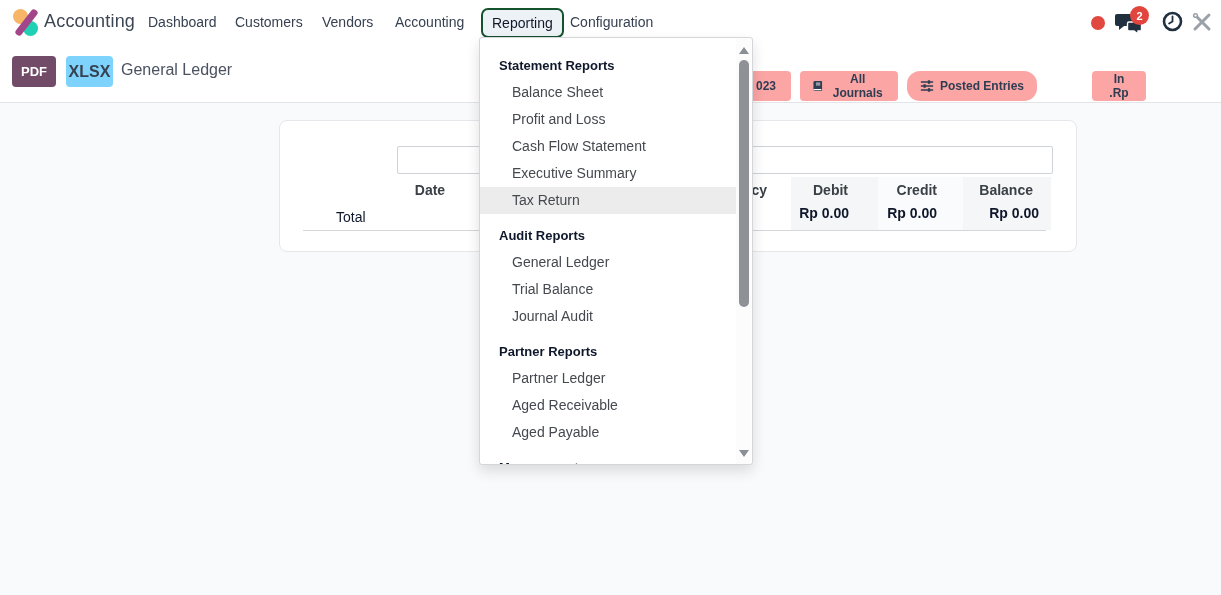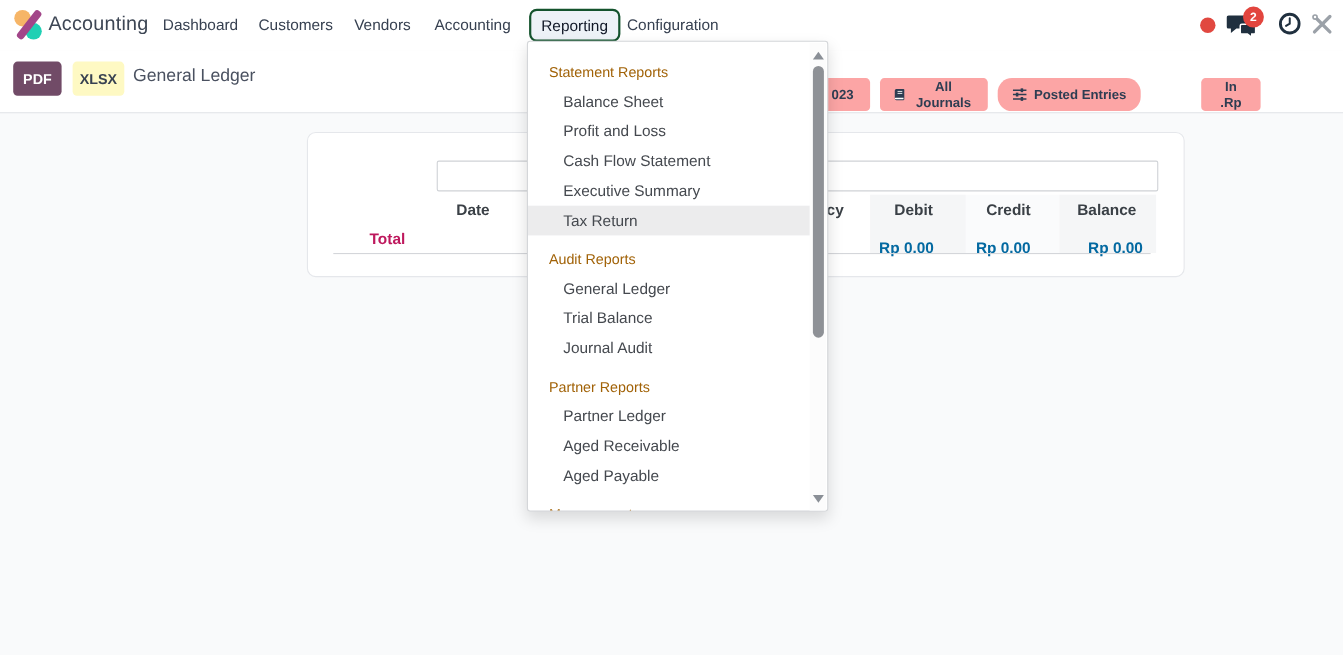--- a/index.html
+++ b/index.html
@@ -22,21 +22,21 @@
   .red-dot { left:1091px; top:16px; width:14px; height:14px; border-radius:50%; background:#e14840; }
   .chat-wrap { left:1115px; top:10px; width:34px; height:26px; }
   .badge { position:absolute; left:15px; top:-4px; min-width:19px; height:19px; border-radius:10px; background:#e2453e; color:#fff; font-size:11px; font-weight:700; display:flex; align-items:center; justify-content:center; z-index:2; }
   .clock-wrap { left:1162px; top:11px; width:21px; height:21px; }
   .tools-wrap { left:1192px; top:12px; width:20px; height:20px; }
 
   
   .control-panel { position:absolute; left:0; top:46px; width:1221px; height:57px; background:#ffffff; border-bottom:1px solid #e2e4e8; z-index:4; }
   .btn { display:inline-flex; align-items:center; justify-content:center; border:none; border-radius:4px; font-family:"Liberation Sans",sans-serif; cursor:pointer; }
   .btn-pdf { position:absolute; left:12px; top:10px; width:44px; height:31px; background:#714B67; color:#fff; font-weight:700; font-size:13px; }
-  .btn-xlsx { position:absolute; left:66px; top:10px; width:47px; height:31px; background:#fef9c3; color:#374151; font-weight:700; font-size:13px; }
+  .btn-xlsx { position:absolute; left:66px; top:10px; width:47px; height:31px; background:#7dd3fc; color:#374151; font-weight:700; font-size:16px; }
   .page-title { position:absolute; left:121px; top:15px; font-size:16px; font-weight:400; color:#4a5160; }
   .filter-btn { position:absolute; top:25px; height:30px; background:#fca5a5; color:#2e3d52; font-weight:600; font-size:12px; gap:6px; padding:0 12px; }
   .filter-date { left:741px; width:50px; z-index:1; }
   .filter-journals { left:800px; width:98px; }
   .filter-posted { left:907px; width:130px;border-radius:13px; }
   .filter-currency { left:1046px; width:54px;margin-left:46px; }
 
   
   .card { position:absolute; left:279px; top:120px; width:798px; height:132px; background:#ffffff; border:1px solid #e5e7eb; border-radius:8px; z-index:1; }
   .search-box { position:absolute; left:117px; top:25px; width:656px; height:28px; border:1px solid #cfd2d6; border-radius:2px; background:#fff; font-size:13px; padding:0 8px; outline:none; }
@@ -44,31 +44,31 @@
   .stripe-debit { left:511px; width:87px; background:#f5f6f7; }
   .stripe-credit { left:598px; width:85px; background:#fafbfc; }
   .stripe-balance { left:683px; width:88px; background:#f5f6f7; }
   .th { position:absolute; top:61px; font-size:14px; font-weight:600; color:#3a4046; white-space:nowrap; }
   .th-date { left:120px; width:60px; text-align:center; }
   .th-right { text-align:right; }
   .th-currency { right:309px; }
   .th-debit { right:228px; }
   .th-credit { right:139px; }
   .th-balance { right:43px; }
-  .total-label { position:absolute; left:56px; top:88px; font-size:14px; font-weight:700; color:#be185d; }
-  .total-val { position:absolute; top:96px; font-size:14px; font-weight:600; color:#0369a1; white-space:nowrap; }
+  .total-label { position:absolute; left:56px; top:88px; font-size:14px; font-weight:400; color:#0f172a; }
+  .total-val { position:absolute; top:84px; font-size:14px; font-weight:600; color:#0f172a; white-space:nowrap; }
   .tv-debit { right:227px; }
   .tv-credit { right:139px; }
   .tv-balance { right:37px; }
   .total-rule { position:absolute; left:23px; top:109px; width:743px; height:0; border-top:1px solid #d4d6da; }
 
   
   .dropdown { position:absolute; left:479px; top:37px; width:274px; height:428px; background:#ffffff; border:1px solid #d4d6d9; border-radius:3px; box-shadow:0 6px 14px rgba(0,0,0,.13); z-index:10; overflow:hidden; }
   .dd-content { position:absolute; left:0; top:0; width:258px; padding-top:14px; }
-  .dd-header { height:27px; line-height:27px; padding-left:19px; font-size:13px; font-weight:400; color:#a16207; white-space:nowrap; }
+  .dd-header { height:27px; line-height:27px; padding-left:19px; font-size:13px; font-weight:700; color:#0f172a; white-space:nowrap; }
   .dd-item { height:27px; line-height:27px; padding-left:32px; font-size:14px; color:#45494f; cursor:pointer; white-space:nowrap; }
   .dd-item.highlight { background:#ececed; }
   .dd-gap { height:8px; }
   .dd-scrollbar { position:absolute; right:1px; top:1px; width:15px; height:426px; background:#fcfcfc; }
   .scroll-arrow { position:absolute; left:3px; width:0; height:0; border-left:5px solid transparent; border-right:5px solid transparent; cursor:pointer; }
   .arrow-up { top:8px; border-bottom:7px solid #8a8f96; }
   .arrow-down { bottom:8px; border-top:7px solid #8a8f96; }
   .scroll-thumb { position:absolute; left:3px; top:21px; width:10px; height:247px; background:#8e9196; border-radius:5px; cursor:grab; }
 </style>
 </head>

